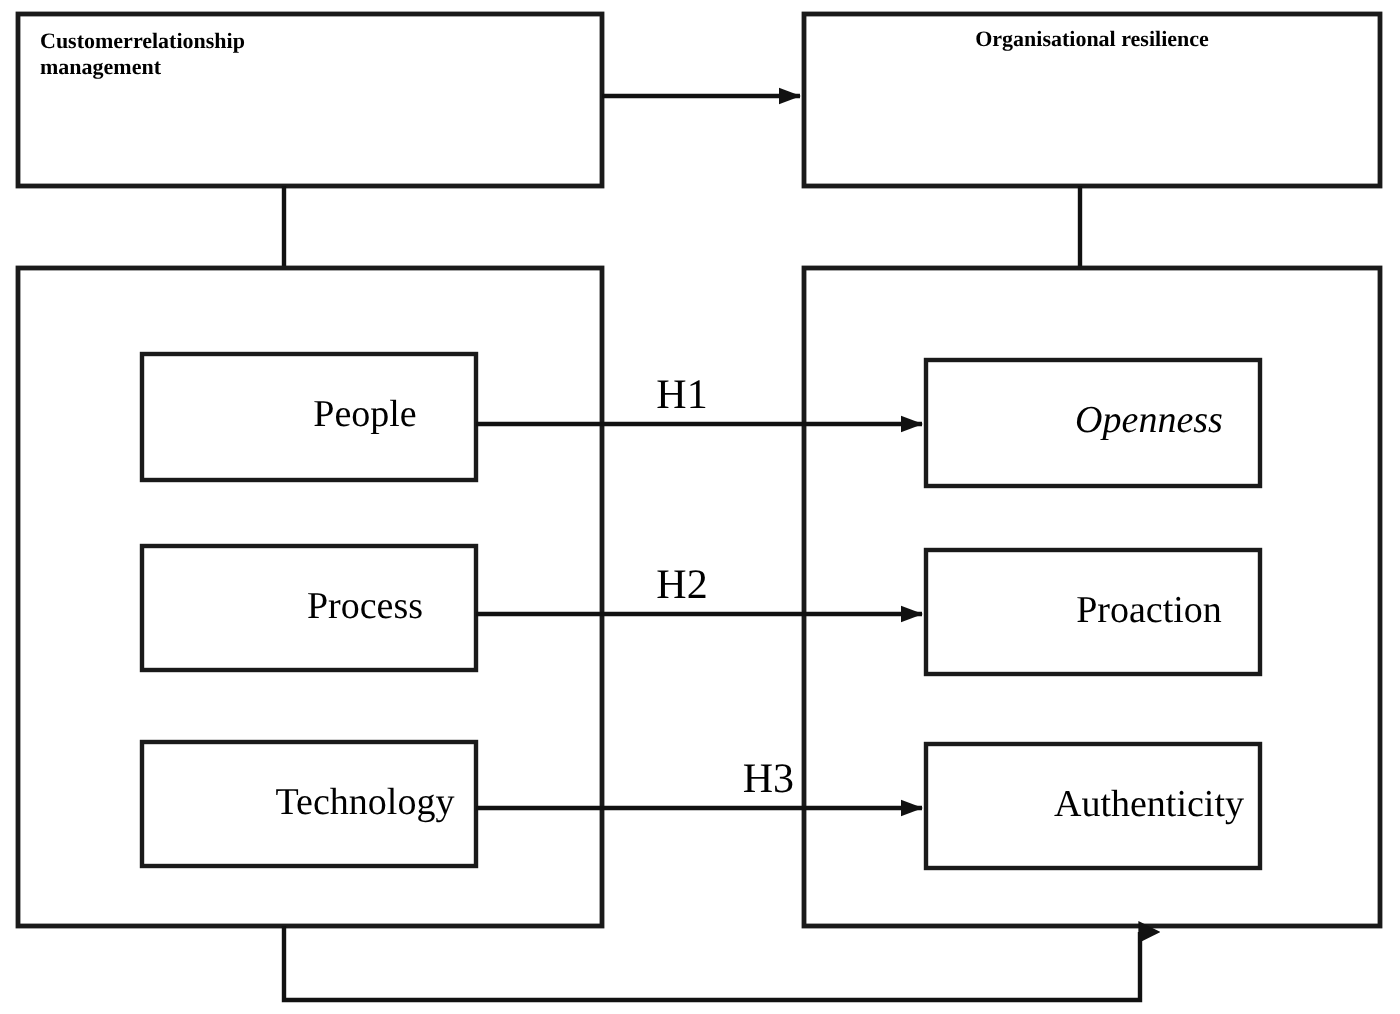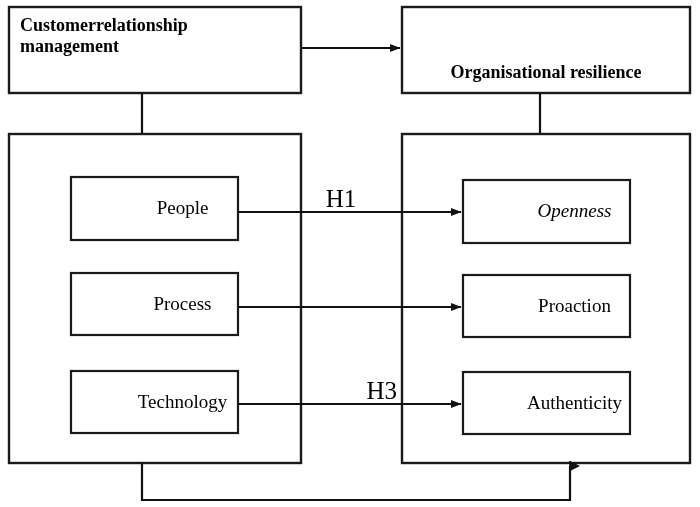--- a/index.html
+++ b/index.html
@@ -28,43 +28,42 @@
     box-sizing: border-box;
     display: flex;
     align-items: center;
     justify-content: center;
     color: #000000;
     line-height: 1.18;
     pointer-events: none;
   }
   .construct-title {
     font-weight: bold;
-    font-size: 18px;
+    font-size: 11px;
     align-items: flex-start;
     justify-content: flex-start;
     text-align: left;
   }
   .construct-title.centered {
     justify-content: center;
     text-align: center;
-    margin-top: 48px;
   }
   .justified-two-word {
     width: 100%;
     display: flex;
     justify-content: space-between;
   }
   .dimension-label {
     font-size: 19px;
     font-weight: normal;
     margin-left: 28px;
   }
   .hyp-label {
     position: absolute;
-    font-size: 25px;
+    font-size: 21px;
     color: #000000;
     white-space: nowrap;
     text-align: center;
   }
 </style>
 </head>
 <body>
 
 <div id="diagram-root">
 
@@ -137,17 +136,20 @@
   <div class="node-label dimension-label" style="left:463px; top:275px; width:167px; height:62px;">
     <span>Proaction</span>
   </div>
   <div class="node-label dimension-label" style="left:463px; top:372px; width:167px; height:62px;">
     <span>Authenticity</span>
   </div>
 
   <div class="hyp-label" style="left:306px; top:185px; width:70px;">
     <span>H1</span>
   </div>
+  <div class="hyp-label" style="left:306px; top:280px; width:70px;">
+    <span>H2</span>
+  </div>
   <div class="hyp-label" style="left:327px; top:377px; width:70px;text-align:right;">
     <span>H3</span>
   </div>
 
 </div>
 
 </body></html>

